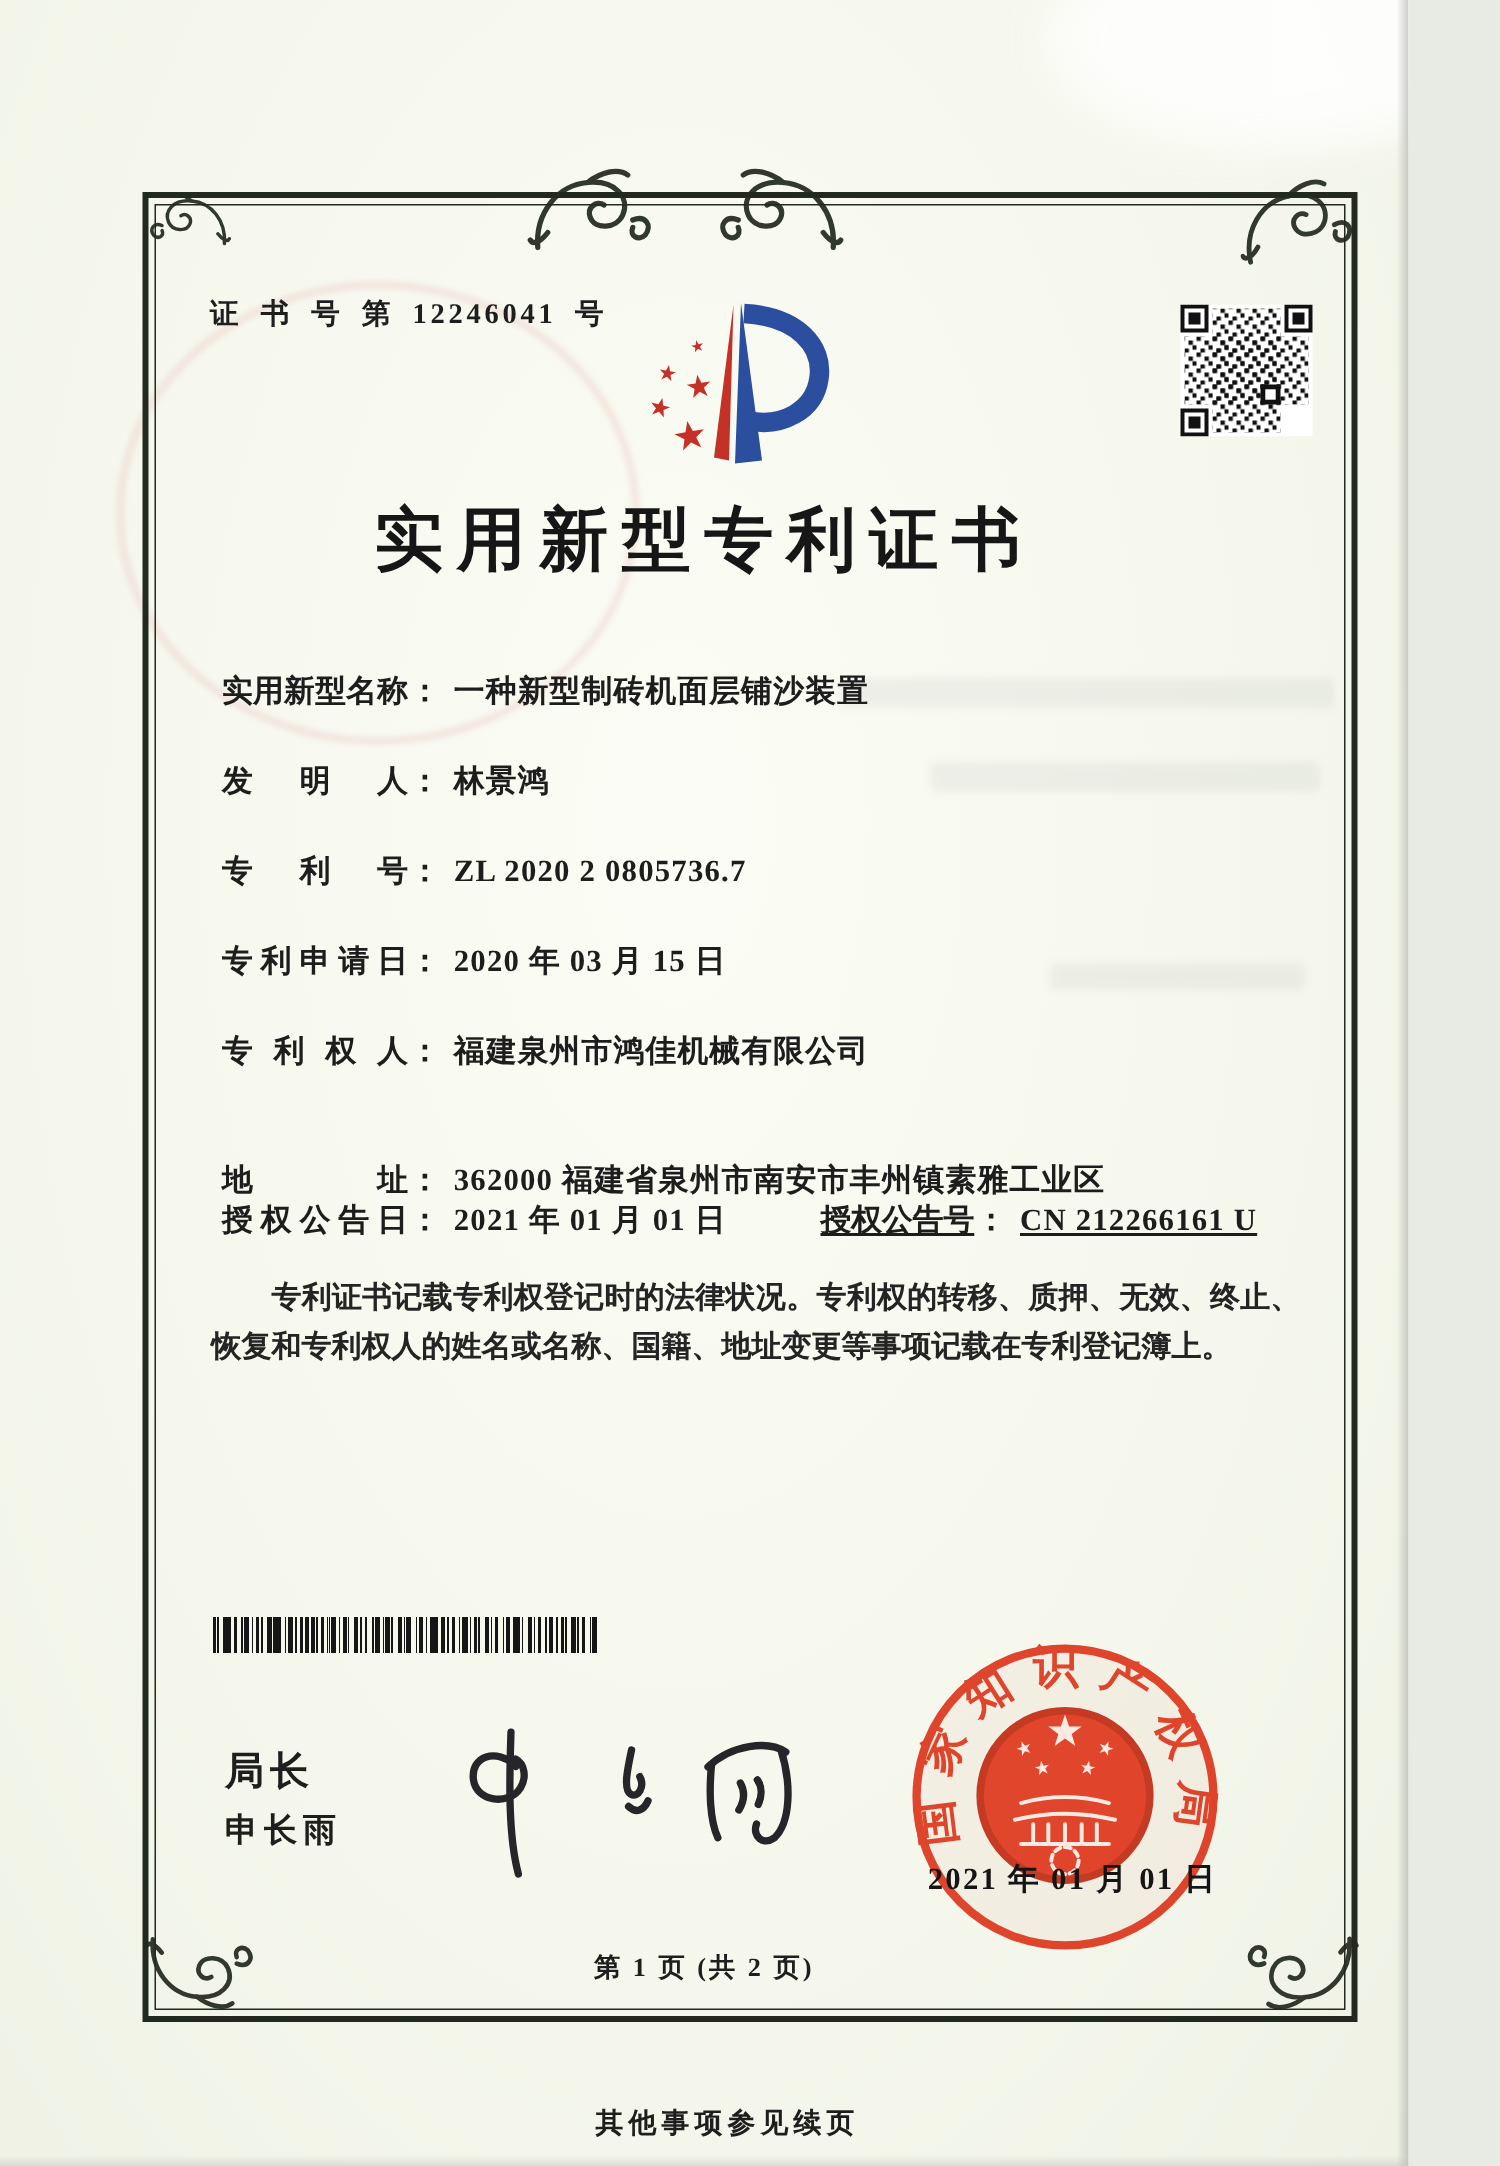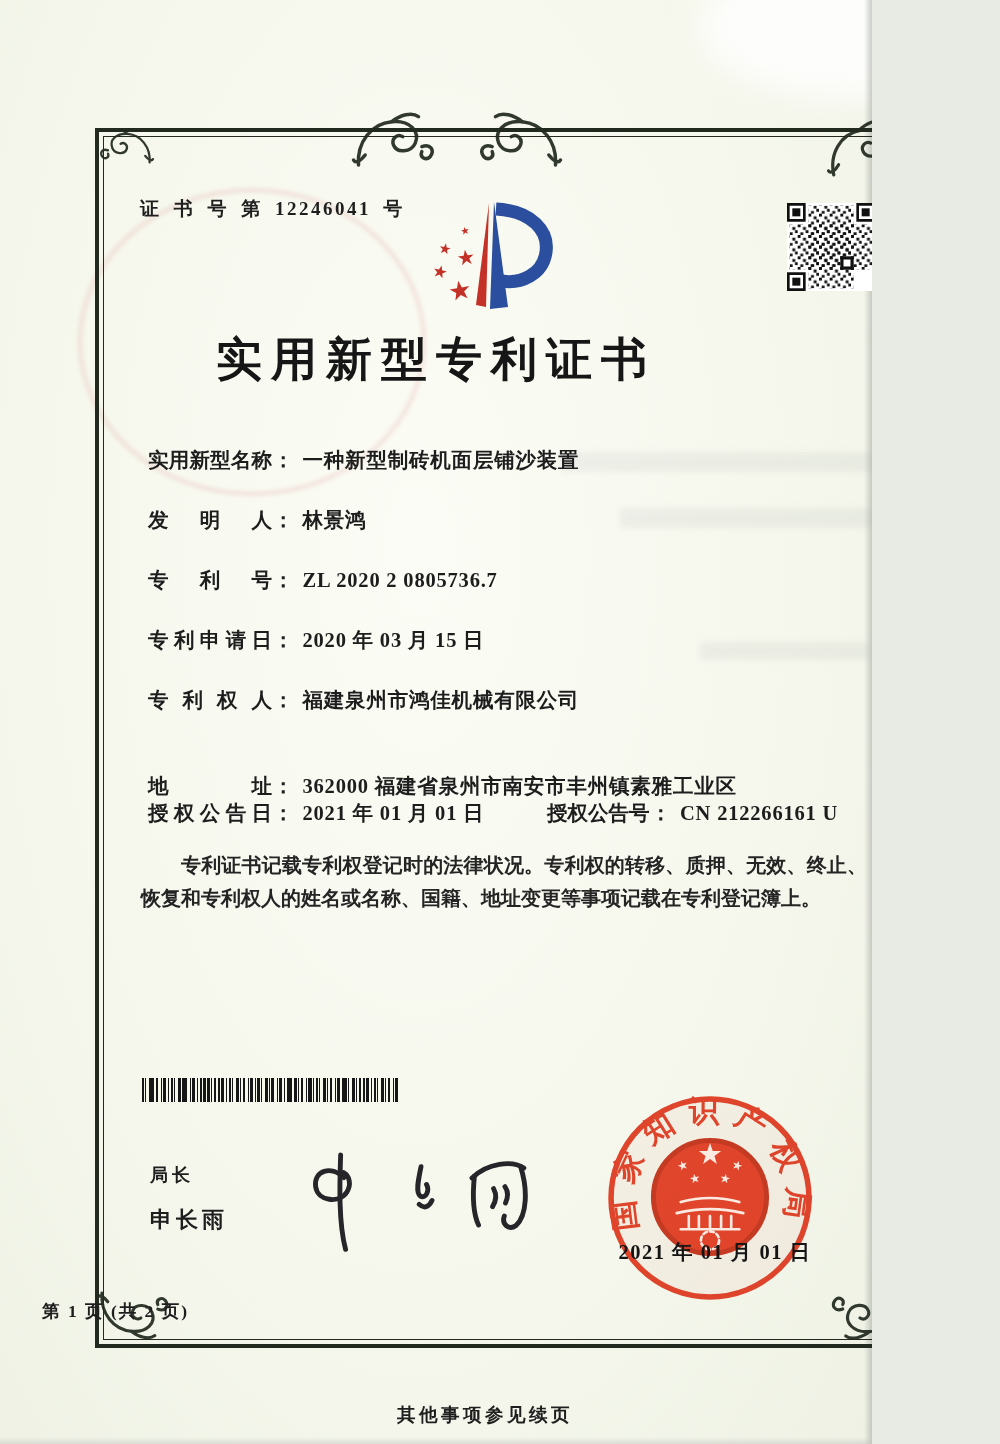--- a/index.html
+++ b/index.html
@@ -1,16 +1,16 @@
 <!DOCTYPE html>
 <html><head>
 <meta charset="utf-8">
 <style>
   html,body{margin:0;padding:0;background:#e8eae4;}
-  .page{position:relative;width:872px;height:1444px;overflow:hidden;
+  .page{position:relative;width:939px;height:1444px;overflow:hidden;
     font-family:"Liberation Serif","DejaVu Serif",serif;color:#1e1e1e;
     background:radial-gradient(ellipse at 48% 38%, #fbfcf5 0%, #f5f7ec 62%, #eef1e4 100%);}
   .scan-edge-right{position:absolute;right:0;top:0;width:8px;height:100%;
     background:linear-gradient(90deg, rgba(0,0,0,0) 0%, #a9ada7 90%);opacity:.55;}
   .scan-edge-bottom{position:absolute;left:0;bottom:0;width:100%;height:7px;
     background:linear-gradient(180deg, rgba(0,0,0,0) 0%, #c3c6bf 100%);opacity:.5;}
   .glare{position:absolute;left:700px;top:-50px;width:320px;height:150px;background:#fff;
     border-radius:50%;filter:blur(16px);opacity:.85;}
   .pink-ghost{position:absolute;left:78px;top:188px;width:340px;height:300px;border-radius:50%;
     border:4px solid rgba(214,125,125,.20);filter:blur(2px);}
@@ -26,42 +26,42 @@
     letter-spacing:2.5px;word-spacing:5px;}
   .logo{position:absolute;left:432px;top:197px;}
   .qr{position:absolute;left:786px;top:203px;}
   .title{position:absolute;left:0;top:329px;width:100%;text-align:center;
     font-size:46px;font-weight:700;letter-spacing:9px;color:#161616;}
 
   .row{position:absolute;left:148px;font-size:20.5px;font-weight:700;white-space:nowrap;color:#1d1d1d;}
   .flabel{display:inline-block;width:124px;text-align:justify;text-align-last:justify;}
   .colon{display:inline-block;margin:0 9px 0 1px;}
   .fval{letter-spacing:.8px;}
-  .grant2{position:absolute;left:399px;top:0;white-space:nowrap;}
+  .grant2{position:absolute;left:399px;top:0;white-space:nowrap;text-decoration:underline;}
 
   .paras{position:absolute;left:141px;top:849px;width:726px;}
   .paras p{margin:0;font-size:20px;line-height:32.5px;text-align:justify;text-indent:2em;
     font-weight:600;color:#242424;}
   .paras p + p{margin-top:12px;}
 
   .barcode{position:absolute;left:142px;top:1078px;width:256px;height:24px;
     background:
       repeating-linear-gradient(90deg,#161616 0 2px,rgba(0,0,0,0) 2px 3px,#161616 3px 4px,rgba(0,0,0,0) 4px 7px,#161616 7px 10px,rgba(0,0,0,0) 10px 11px,#161616 11px 12px,rgba(0,0,0,0) 12px 14px,#161616 14px 16px,rgba(0,0,0,0) 16px 19px,#161616 19px 20px,rgba(0,0,0,0) 20px 21px,#161616 21px 24px,rgba(0,0,0,0) 24px 26px,#161616 26px 27px,rgba(0,0,0,0) 27px 29px),
       repeating-linear-gradient(90deg,rgba(0,0,0,0) 0 9px,#161616 9px 11px,rgba(0,0,0,0) 11px 23px,#161616 23px 24px,rgba(0,0,0,0) 24px 41px,#161616 41px 44px,rgba(0,0,0,0) 44px 53px);}
 
-  .signer-title{position:absolute;left:150px;top:1163px;font-size:18px;font-weight:700;letter-spacing:4px;}
+  .signer-title{position:absolute;left:150px;top:1163px;font-size:26px;font-weight:700;letter-spacing:4px;}
   .signer-name{position:absolute;left:150px;top:1205px;font-size:22px;font-weight:700;letter-spacing:4px;}
   .signature{position:absolute;left:298px;top:1144px;transform:rotate(-2deg);}
 
   .seal{position:absolute;left:606px;top:1094px;opacity:.94;}
   .seal-date{position:absolute;left:610px;top:1238px;width:210px;text-align:center;
     font-size:20.5px;font-weight:700;letter-spacing:1.5px;color:#151515;}
 
-  .page-info{position:absolute;left:0;top:1299px;width:100%;
-    font-size:17.5px;font-weight:700;letter-spacing:2px;margin-left:42px;}
+  .page-info{position:absolute;left:0;top:1299px;width:100%;text-align:center;
+    font-size:17.5px;font-weight:700;letter-spacing:2px;}
   .cont-note{position:absolute;left:0;top:1402px;width:970px;text-align:center;
     font-size:18.5px;font-weight:700;letter-spacing:3.5px;}
 </style>
 </head>
 <body>
 
 <div class="page">
 
   <div class="glare"></div>
   <div class="pink-ghost"></div>

